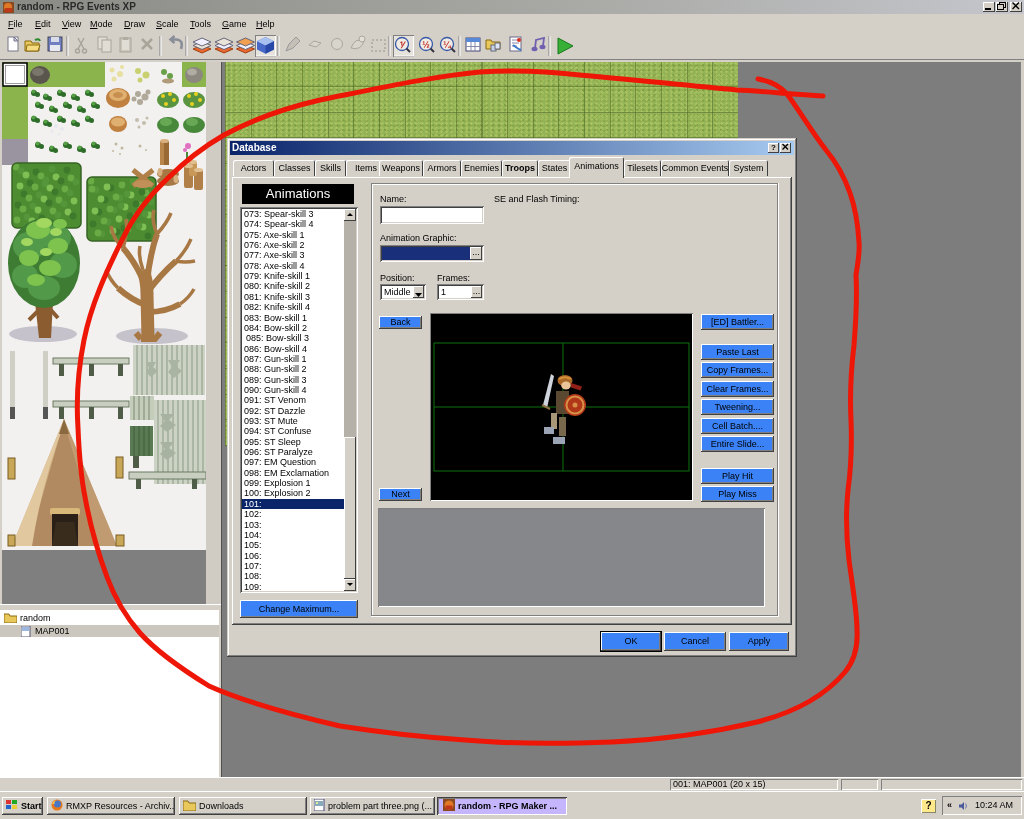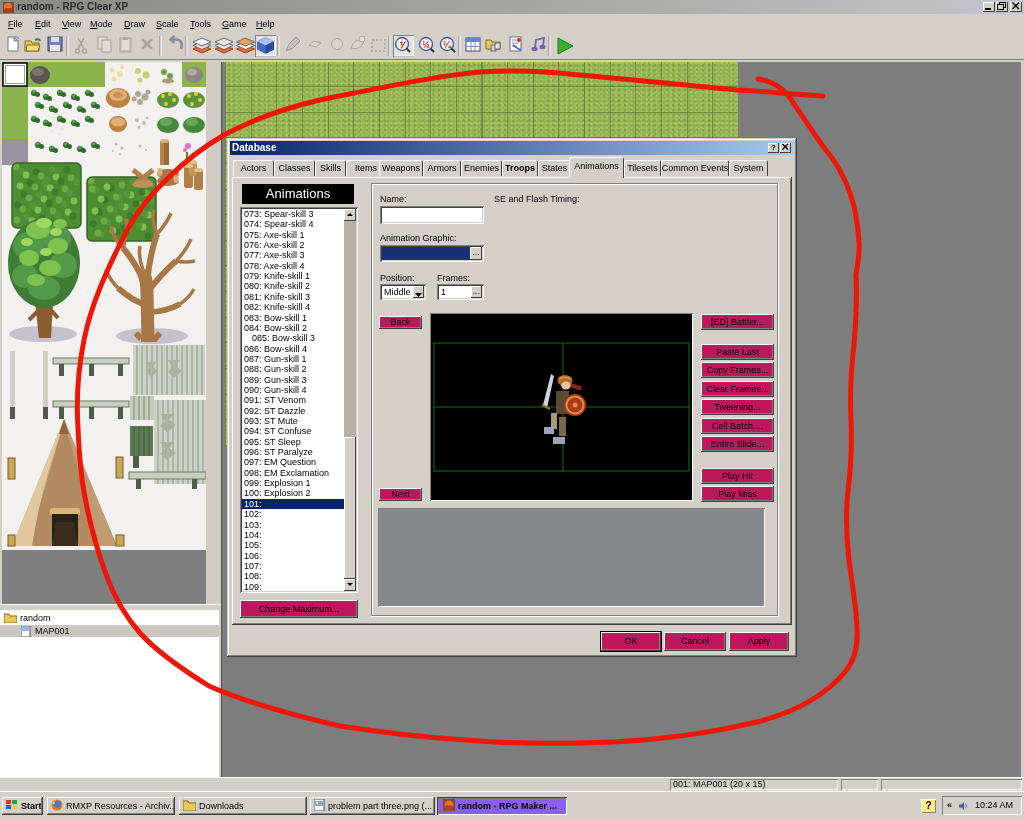--- a/index.html
+++ b/index.html
@@ -1,20 +1,20 @@
 <!DOCTYPE html>
 <html><head>
 <meta charset="utf-8">
 <style>
 * { margin:0; padding:0; box-sizing:border-box; }
 html,body { width:1024px; height:819px; overflow:hidden; }
 body { font-family:"Liberation Sans", sans-serif; font-size:9px; color:#000; background:#d4d0c8; position:relative; }
 .abs { position:absolute; }
 .sunkenlite { box-shadow: inset 1px 1px 0 #808080, inset -1px -1px 0 #ffffff; }
-.btn { background:#be185d; box-shadow: inset -1px -1px 0 #404040, inset 1px 1px 0 #ffffff, inset -2px -2px 0 #808080; text-align:center; }
+.btn { background:#3b82f6; box-shadow: inset -1px -1px 0 #404040, inset 1px 1px 0 #ffffff, inset -2px -2px 0 #808080; text-align:center; }
 .groove { box-shadow: inset -1px -1px 0 #ffffff, inset 1px 1px 0 #808080, inset -2px -2px 0 #808080, inset 2px 2px 0 #ffffff; }
 
 
 #titlebar { left:0; top:0; width:1024px; height:14px; background:linear-gradient(90deg,#8a8a85 0%,#a8a8a4 55%,#c5c6cc 100%); }
 #titlebar .ttext { position:absolute; left:17px; top:1px; font-weight:bold; font-size:10px; color:#2a2a2a; letter-spacing:0px; }
 .capbtn { position:absolute; top:2px; width:12px; height:10px; background:#d4d0c8; box-shadow: inset -1px -1px 0 #404040, inset 1px 1px 0 #ffffff; font-size:8px; line-height:8px; text-align:center; font-weight:bold; }
 
 #menubar { left:0; top:14px; width:1024px; height:19px; background:#d4d0c8; }
 #menubar span { position:absolute; top:5px; font-size:9px; }
 #menubar u { text-decoration:underline; }
@@ -61,21 +61,21 @@
 </style>
 <style>.hc{position:absolute;top:2px;height:13px;background:#d4d0c8;box-shadow:inset -1px -1px 0 #808080,inset 1px 1px 0 #fff;font-size:9px;line-height:13px;padding-left:4px;}</style></head>
 <body>
 
 <div class="abs" id="titlebar">
   <svg class="abs" style="left:3px;top:2px" width="11" height="11">
       <rect width="11" height="11" fill="#8a4a20"></rect>
       <circle cx="5" cy="5" r="4" fill="#e07828"></circle>
       <rect x="2" y="6" width="7" height="4" fill="#c03818"></rect>
     </svg>
-  <span class="ttext">random - RPG Clear XP</span>
+  <span class="ttext">random - RPG Events XP</span>
   <div class="capbtn" style="left:983px"><svg width="10" height="8">
         <rect x="1" y="6" width="6" height="2" fill="#000"></rect>
       </svg></div>
   <div class="capbtn" style="left:996px"><svg width="10" height="8">
         <rect x="2.5" y="0.5" width="6" height="5" fill="none" stroke="#000"></rect>
         <rect x="0.5" y="2.5" width="6" height="5" fill="#d4d0c8" stroke="#000"></rect>
       </svg></div>
   <div class="capbtn" style="left:1010px"><svg width="10" height="8">
         <path d="M1.5,0.5 L8,7 M8,0.5 L1.5,7" stroke="#000" stroke-width="1.4"></path>
       </svg></div>
@@ -663,21 +663,21 @@
   <div class="tbtn" style="left:179px;width:128px;">
     <svg class="ic" width="13" height="11">
         <path d="M0,1 L5,1 L6,3 L13,3 L13,11 L0,11 Z" fill="#e8c85a" stroke="#8a6a10" stroke-width="1"></path>
       </svg>Downloads</div>
   <div class="tbtn" style="left:310px;width:125px;">
     <svg class="ic" width="11" height="12">
         <rect x="0" y="0" width="10" height="12" fill="#fff" stroke="#447"></rect>
         <rect x="1" y="2" width="8" height="5" fill="#8ab"></rect>
         <circle cx="3" cy="4" r="1" fill="#ff8"></circle>
       </svg>problem part three.png (...</div>
-  <div class="tbtn" style="left:437px;width:130px;font-weight:bold;background:#8b5cf6;box-shadow: inset 1px 1px 0 #404040, inset -1px -1px 0 #ffffff, inset 2px 2px 0 #808080;">
+  <div class="tbtn" style="left:437px;width:130px;font-weight:bold;background:#c4b5fd;box-shadow: inset 1px 1px 0 #404040, inset -1px -1px 0 #ffffff, inset 2px 2px 0 #808080;">
     <svg class="ic" style="margin-left:6px" width="12" height="12">
         <rect width="12" height="12" fill="#8a4a20"></rect>
         <circle cx="6" cy="6" r="4.5" fill="#e07828"></circle>
         <rect x="2.5" y="6.5" width="7" height="4" fill="#c03818"></rect>
       </svg>random - RPG Maker ...</div>
   <div class="abs" style="left:921px;top:8px;width:15px;height:14px;background:#ffe98a;box-shadow:inset 1px 1px 0 #fff,inset -1px -1px 0 #886;text-align:center;font-weight:bold;font-size:10px;line-height:14px;">?</div>
   <div class="abs" style="left:942px;top:5px;width:80px;height:19px;box-shadow: inset 1px 1px 0 #808080, inset -1px -1px 0 #ffffff;font-size:9px;line-height:19px;">
     <span style="position:absolute;left:5px;font-weight:bold;">«</span>
     <svg class="abs" style="left:17px;top:6px" width="10" height="8">
         <path d="M0,2.5 L2.5,2.5 L5,0 L5,8 L2.5,5.5 L0,5.5 Z" fill="#4a5a9a"></path>
@@ -717,21 +717,21 @@
       <div style="position:absolute;left:2px;top:22.7px;width:104px;height:10px;font-size:9px;line-height:10px;padding-left:2px;white-space:nowrap;">075: Axe-skill 1</div>
       <div style="position:absolute;left:2px;top:33.05px;width:104px;height:10px;font-size:9px;line-height:10px;padding-left:2px;white-space:nowrap;">076: Axe-skill 2</div>
       <div style="position:absolute;left:2px;top:43.4px;width:104px;height:10px;font-size:9px;line-height:10px;padding-left:2px;white-space:nowrap;">077: Axe-skill 3</div>
       <div style="position:absolute;left:2px;top:53.75px;width:104px;height:10px;font-size:9px;line-height:10px;padding-left:2px;white-space:nowrap;">078: Axe-skill 4</div>
       <div style="position:absolute;left:2px;top:64.1px;width:104px;height:10px;font-size:9px;line-height:10px;padding-left:2px;white-space:nowrap;">079: Knife-skill 1</div>
       <div style="position:absolute;left:2px;top:74.45px;width:104px;height:10px;font-size:9px;line-height:10px;padding-left:2px;white-space:nowrap;">080: Knife-skill 2</div>
       <div style="position:absolute;left:2px;top:84.8px;width:104px;height:10px;font-size:9px;line-height:10px;padding-left:2px;white-space:nowrap;">081: Knife-skill 3</div>
       <div style="position:absolute;left:2px;top:95.14999999999999px;width:104px;height:10px;font-size:9px;line-height:10px;padding-left:2px;white-space:nowrap;">082: Knife-skill 4</div>
       <div style="position:absolute;left:2px;top:105.5px;width:104px;height:10px;font-size:9px;line-height:10px;padding-left:2px;white-space:nowrap;">083: Bow-skill 1</div>
       <div style="position:absolute;left:2px;top:115.85px;width:104px;height:10px;font-size:9px;line-height:10px;padding-left:2px;white-space:nowrap;">084: Bow-skill 2</div>
-      <div style="position:absolute;left:2px;top:126.19999999999999px;width:104px;height:10px;font-size:9px;line-height:10px;padding-left:10px;white-space:nowrap;">085: Bow-skill 3</div>
+      <div style="position:absolute;left:2px;top:126.19999999999999px;width:104px;height:10px;font-size:9px;line-height:10px;padding-left:4px;white-space:nowrap;">085: Bow-skill 3</div>
       <div style="position:absolute;left:2px;top:136.54999999999998px;width:104px;height:10px;font-size:9px;line-height:10px;padding-left:2px;white-space:nowrap;">086: Bow-skill 4</div>
       <div style="position:absolute;left:2px;top:146.9px;width:104px;height:10px;font-size:9px;line-height:10px;padding-left:2px;white-space:nowrap;">087: Gun-skill 1</div>
       <div style="position:absolute;left:2px;top:157.25px;width:104px;height:10px;font-size:9px;line-height:10px;padding-left:2px;white-space:nowrap;">088: Gun-skill 2</div>
       <div style="position:absolute;left:2px;top:167.6px;width:104px;height:10px;font-size:9px;line-height:10px;padding-left:2px;white-space:nowrap;">089: Gun-skill 3</div>
       <div style="position:absolute;left:2px;top:177.95px;width:104px;height:10px;font-size:9px;line-height:10px;padding-left:2px;white-space:nowrap;">090: Gun-skill 4</div>
       <div style="position:absolute;left:2px;top:188.29999999999998px;width:104px;height:10px;font-size:9px;line-height:10px;padding-left:2px;white-space:nowrap;">091: ST Venom</div>
       <div style="position:absolute;left:2px;top:198.65px;width:104px;height:10px;font-size:9px;line-height:10px;padding-left:2px;white-space:nowrap;">092: ST Dazzle</div>
       <div style="position:absolute;left:2px;top:209px;width:104px;height:10px;font-size:9px;line-height:10px;padding-left:2px;white-space:nowrap;">093: ST Mute</div>
       <div style="position:absolute;left:2px;top:219.35px;width:104px;height:10px;font-size:9px;line-height:10px;padding-left:2px;white-space:nowrap;">094: ST Confuse</div>
       <div style="position:absolute;left:2px;top:229.7px;width:104px;height:10px;font-size:9px;line-height:10px;padding-left:2px;white-space:nowrap;">095: ST Sleep</div>

